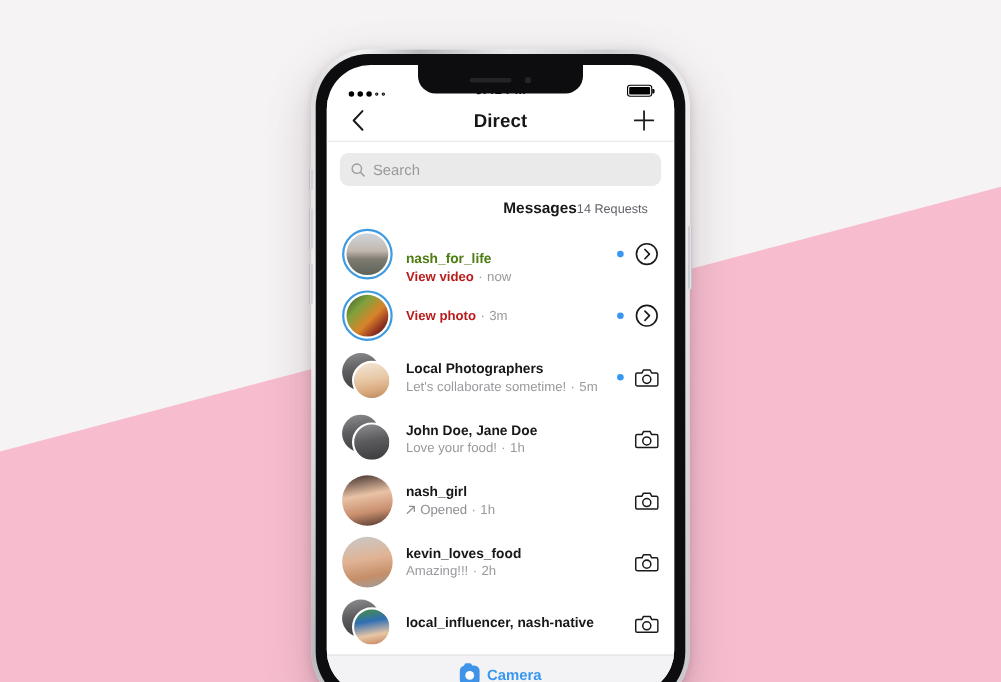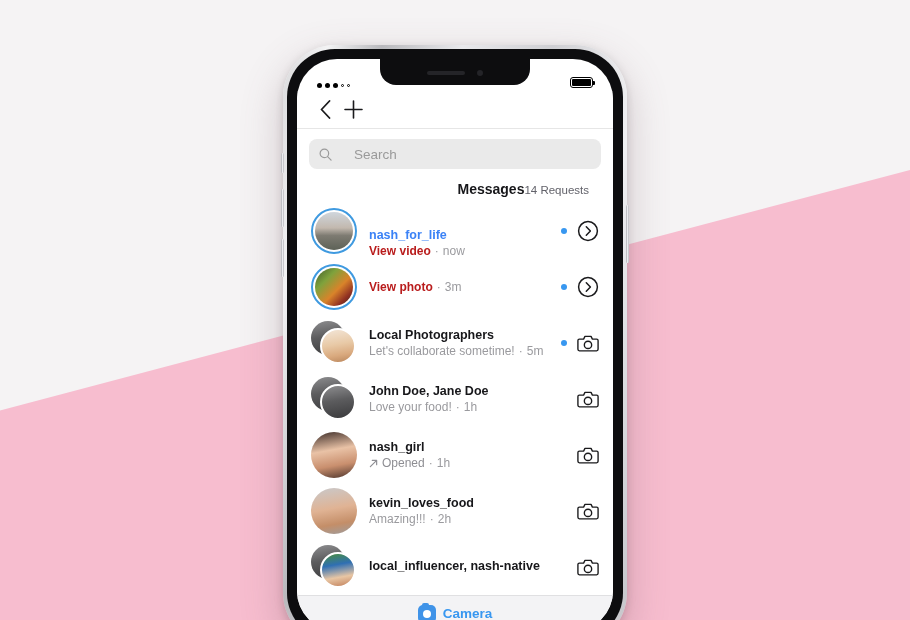--- a/index.html
+++ b/index.html
@@ -116,21 +116,21 @@
     cursor: pointer;
   }
 
   
   #search-wrap { padding: 10px 12px 8px 12px; background: #fff; }
   #search-bar {
     height: 30px;
     background: #eaeaea;
     border-radius: 8px;
     display: flex; align-items: center;
-    padding: 0 10px; gap: 22px;
+    padding: 0 10px; gap: 7px;
   }
   #search-placeholder { color: #9a9a9a; font-size: 13.5px; }
 
   
   #section-head {
     display: flex; align-items: baseline; justify-content: flex-end;
     padding: 4px 24px 6px 14px;
     background: #fff;
   }
   #messages-label { font-size: 14px; font-weight: 700; color: #17171a; }
@@ -175,21 +175,21 @@
     width: 36px; height: 36px; border-radius: 50%;
     overflow: hidden;
     border: 2px solid #fff;
   }
   .row-text {
     flex: 1; min-width: 0;
     margin-left: 12px;
     display: flex; flex-direction: column; gap: 2px;
   }
   .row-name { font-size: 12.5px; font-weight: 700; color: #17171a; white-space: nowrap; overflow: hidden;}
-  .row-name.blue { color: #3b82f6; margin-top: 24px; }
+  .row-name.blue { color: #4d7c0f; margin-top: 24px; }
   .row-sub {
     font-size: 12px; color: #9a9a9e;
     display: flex; align-items: center; gap: 4px;
     white-space: nowrap;
   }
   .row-sub .strong { color: #b91c1c; font-weight: 700; }
   .row-sub .opened { color: #8e8e93; }
   .row-right {
     display: flex; align-items: center; gap: 10px;
     flex: 0 0 auto;
@@ -256,20 +256,21 @@
               </div>
           </div>
         </div>
 
         <div id="navbar">
           <div class="nav-btn">
             <svg width="11" height="19" viewBox="0 0 11 19">
               <path d="M9.5 1 L1.5 9.5 L9.5 18" fill="none" stroke="#1a1a1c" stroke-width="1.8" stroke-linecap="round" stroke-linejoin="round"></path>
             </svg>
           </div>
+          <div id="nav-title">Direct</div>
           <div class="nav-btn">
             <svg width="19" height="19" viewBox="0 0 19 19">
               <path d="M9.5 1 V18 M1 9.5 H18" fill="none" stroke="#1a1a1c" stroke-width="1.6" stroke-linecap="round"></path>
             </svg>
           </div>
         </div>
 
         <div id="search-wrap">
           <div id="search-bar">
             <svg width="13" height="13" viewBox="0 0 14 14">

